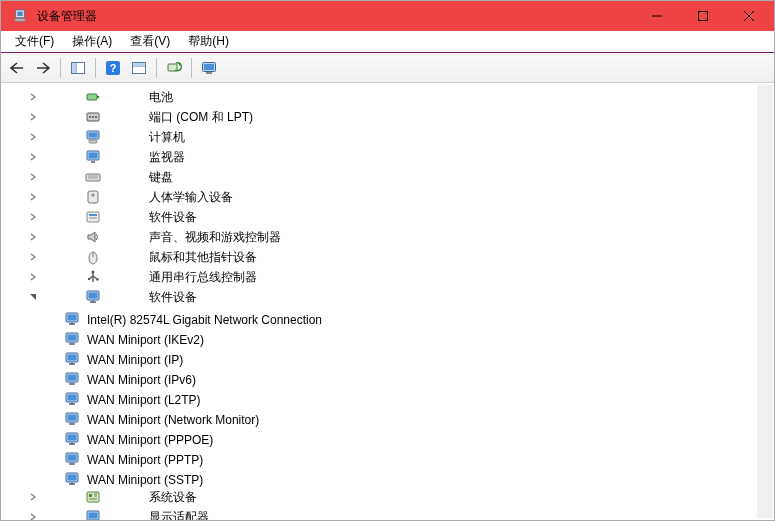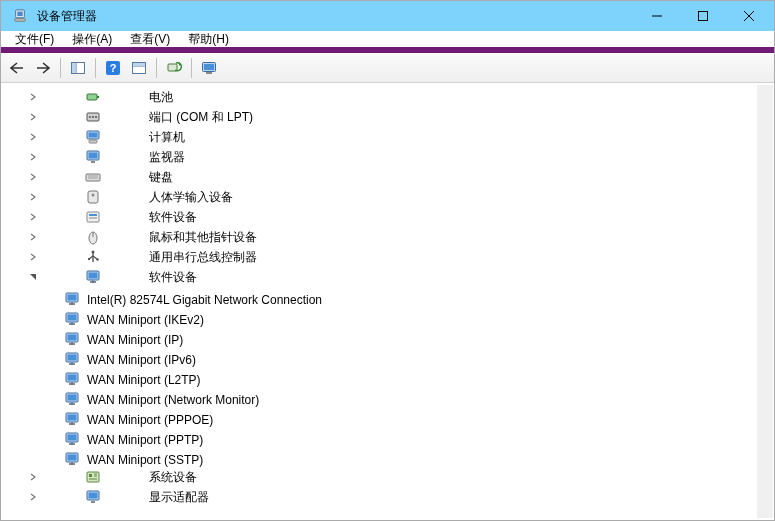--- a/index.html
+++ b/index.html
@@ -14,38 +14,38 @@
     width: 775px; height: 521px;
     border: 1px solid #aaa;
     display: flex; flex-direction: column;
     overflow: hidden;
     position: relative;
   }
   .titlebar {
     height: 30px;
     display: flex; align-items: center;
     padding: 0 2px 0 8px;
-    background: #7dd3fc;
+    background: #ef4444;
   }
   .titlebar .title {
     flex: 1;
     display: flex; align-items: center; gap: 6px;
   }
   .win-controls { display: flex; }
   .win-btn {
     width: 46px; height: 30px;
     display: flex; align-items: center; justify-content: center;
     color: #333;
   }
   .menubar {
     height: 22px;
     display: flex; align-items: center;
     padding: 0 6px;
     gap: 2px;
-    border-bottom: 6px solid #701a75;
+    border-bottom: 1px solid #701a75;
   }
   .menu-item {
     padding: 2px 8px;
   }
   .toolbar {
     height: 30px;
     display: flex; align-items: center;
     padding: 2px 4px;
     gap: 2px;
     background: linear-gradient(#fafafa,#efefef);
@@ -286,20 +286,33 @@
       <span class="label">软件设备</span>
     </div>
         <div class="tree-node indent1">
       <span class="twist">
             <svg width="8" height="8" viewBox="0 0 8 8">
               <path d="M2 1 L6 4 L2 7" fill="none" stroke="#777" stroke-width="1.2"></path>
             </svg>
           </span>
       <span class="dev-icon">
             <svg width="16" height="16" viewBox="0 0 16 16">
+              <use href="#ic-sound"></use>
+            </svg>
+          </span>
+      <span class="label">声音、视频和游戏控制器</span>
+    </div>
+        <div class="tree-node indent1">
+      <span class="twist">
+            <svg width="8" height="8" viewBox="0 0 8 8">
+              <path d="M2 1 L6 4 L2 7" fill="none" stroke="#777" stroke-width="1.2"></path>
+            </svg>
+          </span>
+      <span class="dev-icon">
+            <svg width="16" height="16" viewBox="0 0 16 16">
               <use href="#ic-mouse"></use>
             </svg>
           </span>
       <span class="label">鼠标和其他指针设备</span>
     </div>
         <div class="tree-node indent1">
       <span class="twist">
             <svg width="8" height="8" viewBox="0 0 8 8">
               <path d="M2 1 L6 4 L2 7" fill="none" stroke="#777" stroke-width="1.2"></path>
             </svg>

